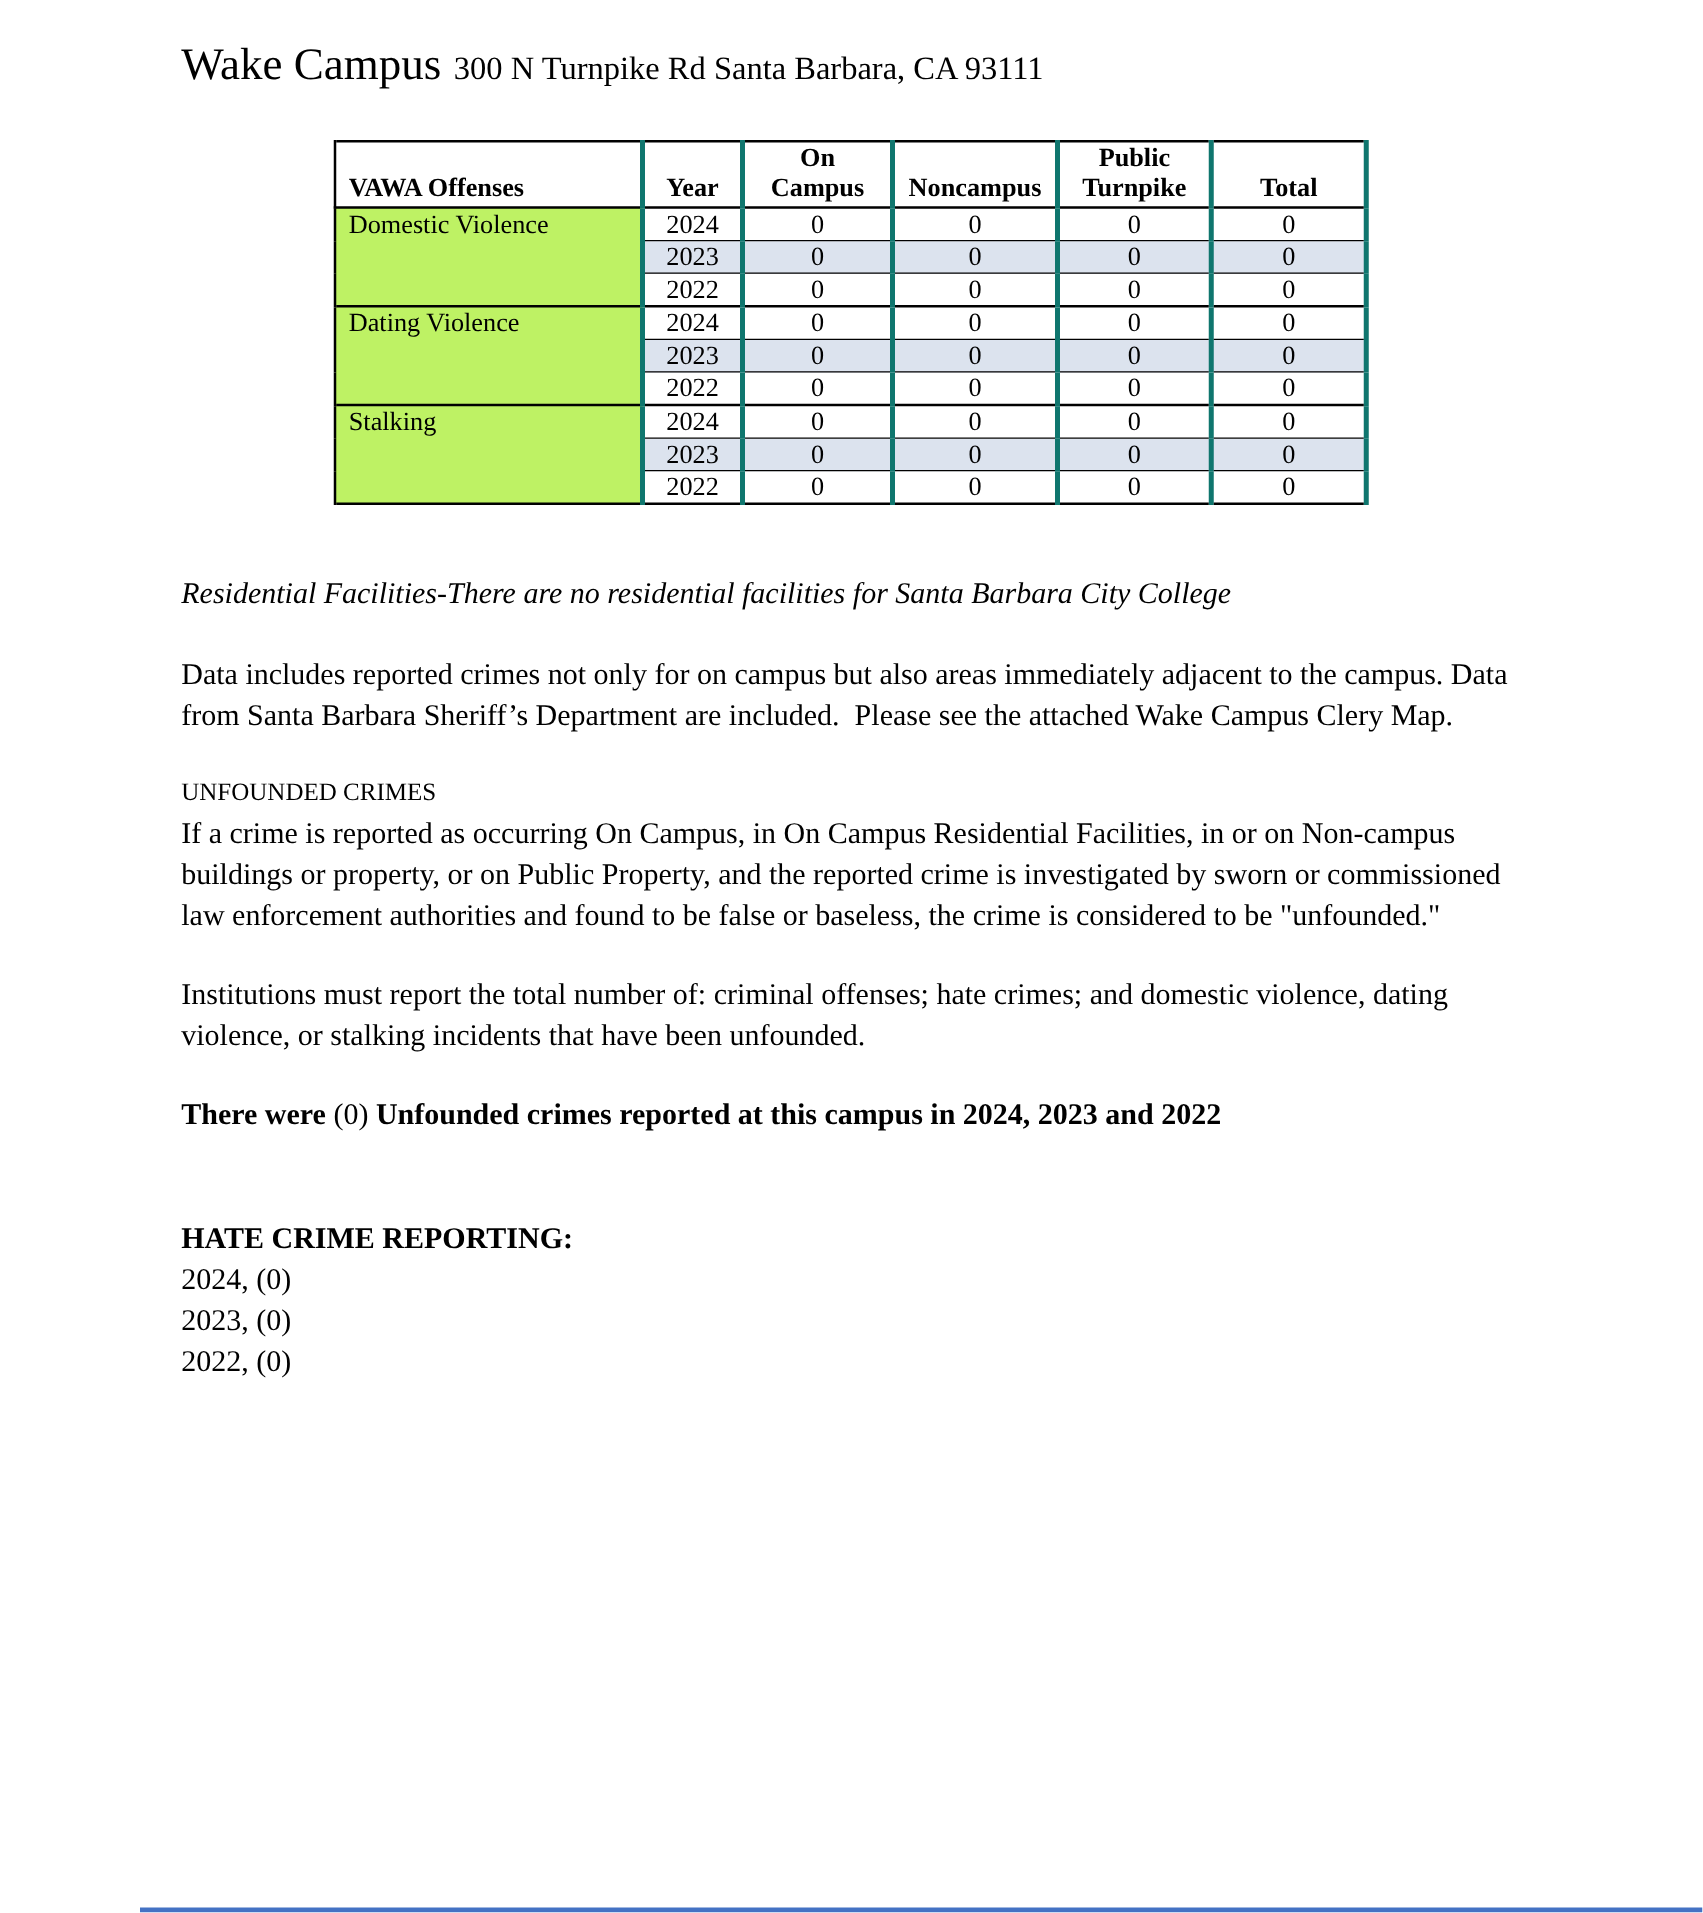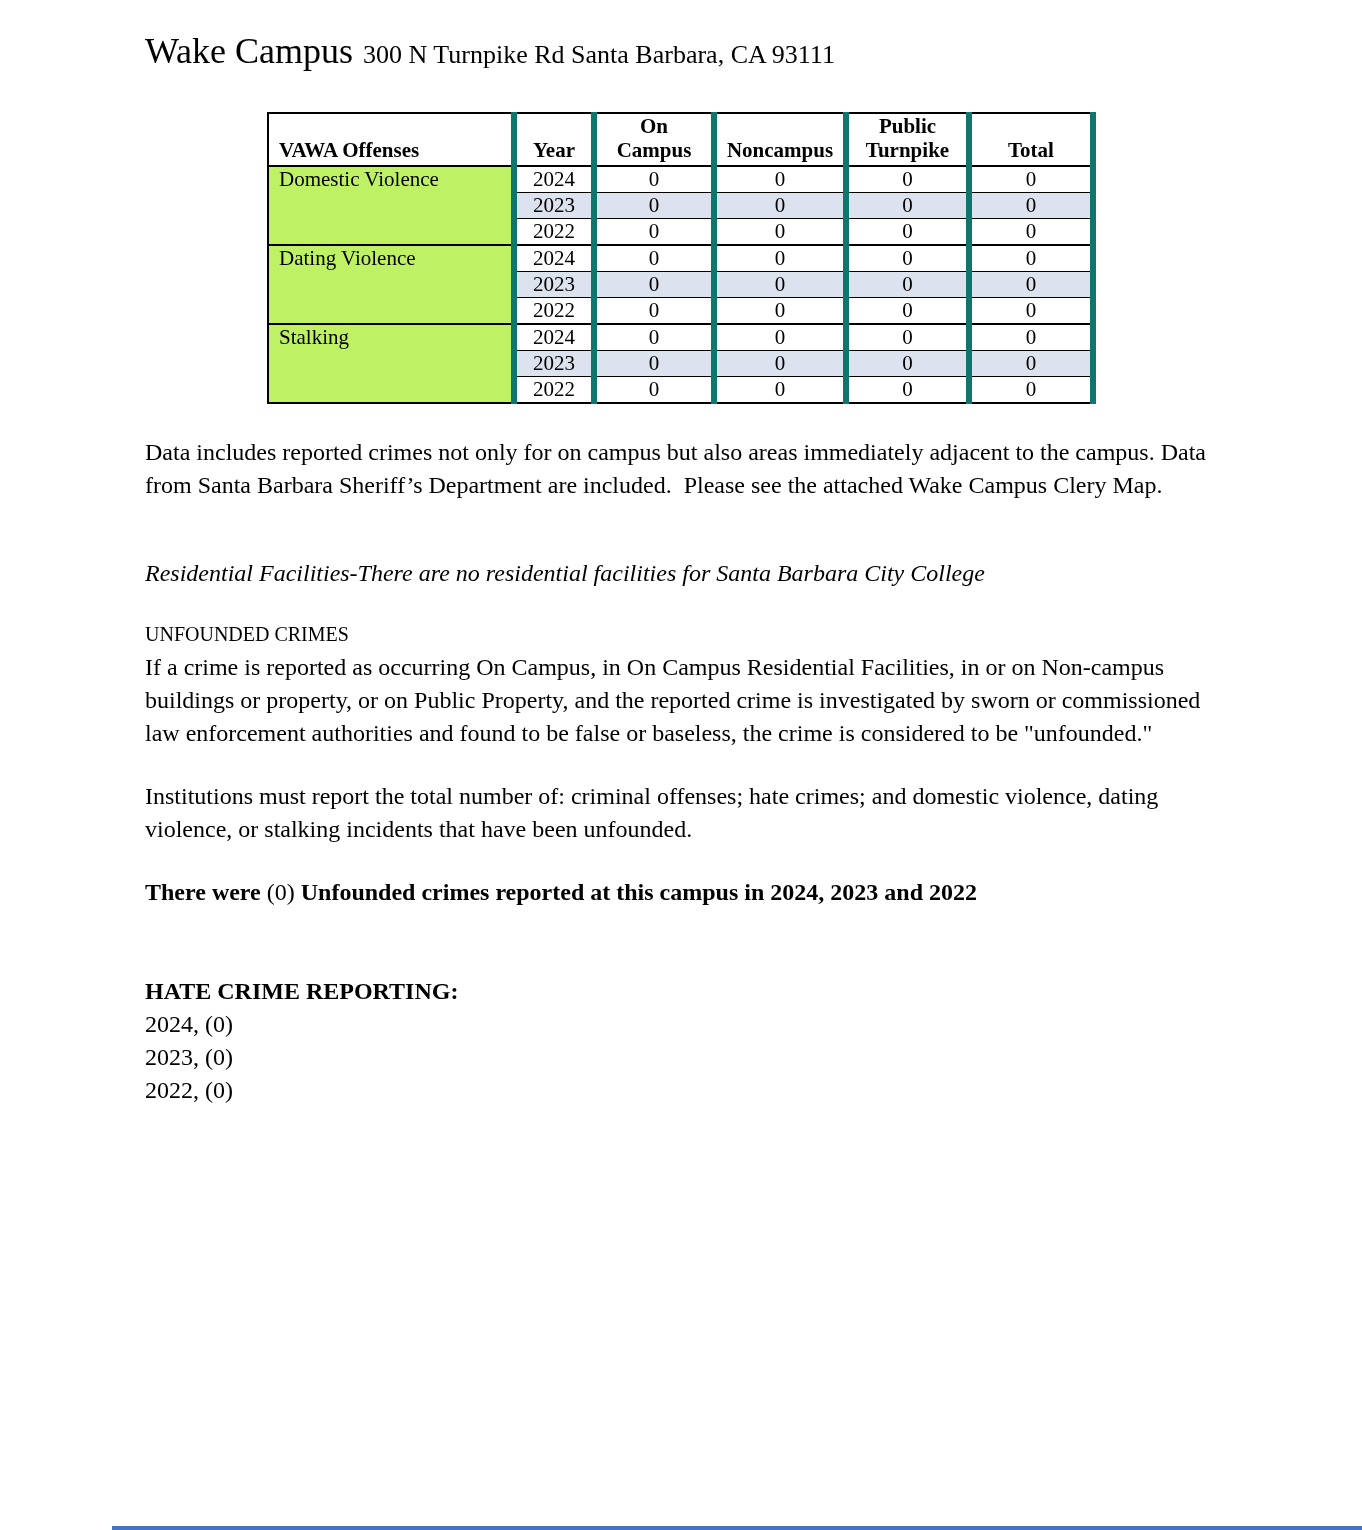--- a/index.html
+++ b/index.html
@@ -22,21 +22,21 @@
   
   table.vawa {
     border-collapse: collapse;
     margin: 40px 0 0 122px;
     width: 825px;
     font-size: 21px;
     table-layout: fixed;
   }
   table.vawa th, table.vawa td {
     border-left: 2px solid #000;
-    border-right: 6px solid #0f766e;
+    border-right: 4px solid #0f766e;
     padding: 0 6px;
   }
   table.vawa { border: 2px solid #000; }
   table.vawa thead th {
     font-weight: bold;
     vertical-align: bottom;
     text-align: center;
     height: 52px;
     border-bottom: 2px solid #000;
     line-height: 1.15;
@@ -178,23 +178,23 @@
       <tr>
         <td>2022</td>
         <td>0</td>
         <td>0</td>
         <td>0</td>
         <td>0</td>
       </tr>
     </tbody>
   </table>
 
+  <p class="body-text p-residential">Residential Facilities-There are no residential facilities for Santa Barbara City College</p>
+
   <p class="body-text p-data-note">Data includes reported crimes not only for on campus but also areas immediately adjacent to the campus. Data from Santa Barbara Sheriff’s Department are included.  Please see the attached Wake Campus Clery Map.</p>
-
-  <p class="body-text p-residential">Residential Facilities-There are no residential facilities for Santa Barbara City College</p>
 
   <div>
     <div class="h-unfounded">UNFOUNDED CRIMES</div>
     <p class="body-text p-unfounded">If a crime is reported as occurring On Campus, in On Campus Residential Facilities, in or on Non-campus buildings or property, or on Public Property, and the reported crime is investigated by sworn or commissioned law enforcement authorities and found to be false or baseless, the crime is considered to be "unfounded."</p>
   </div>
 
   <p class="body-text p-institutions">Institutions must report the total number of: criminal offenses; hate crimes; and domestic violence, dating violence, or stalking incidents that have been unfounded.</p>
 
   <p class="p-statement"><span class="b">There were </span><span class="r">(0)</span><span class="b"> Unfounded crimes reported at this campus in 2024, 2023 and 2022</span></p>
 

